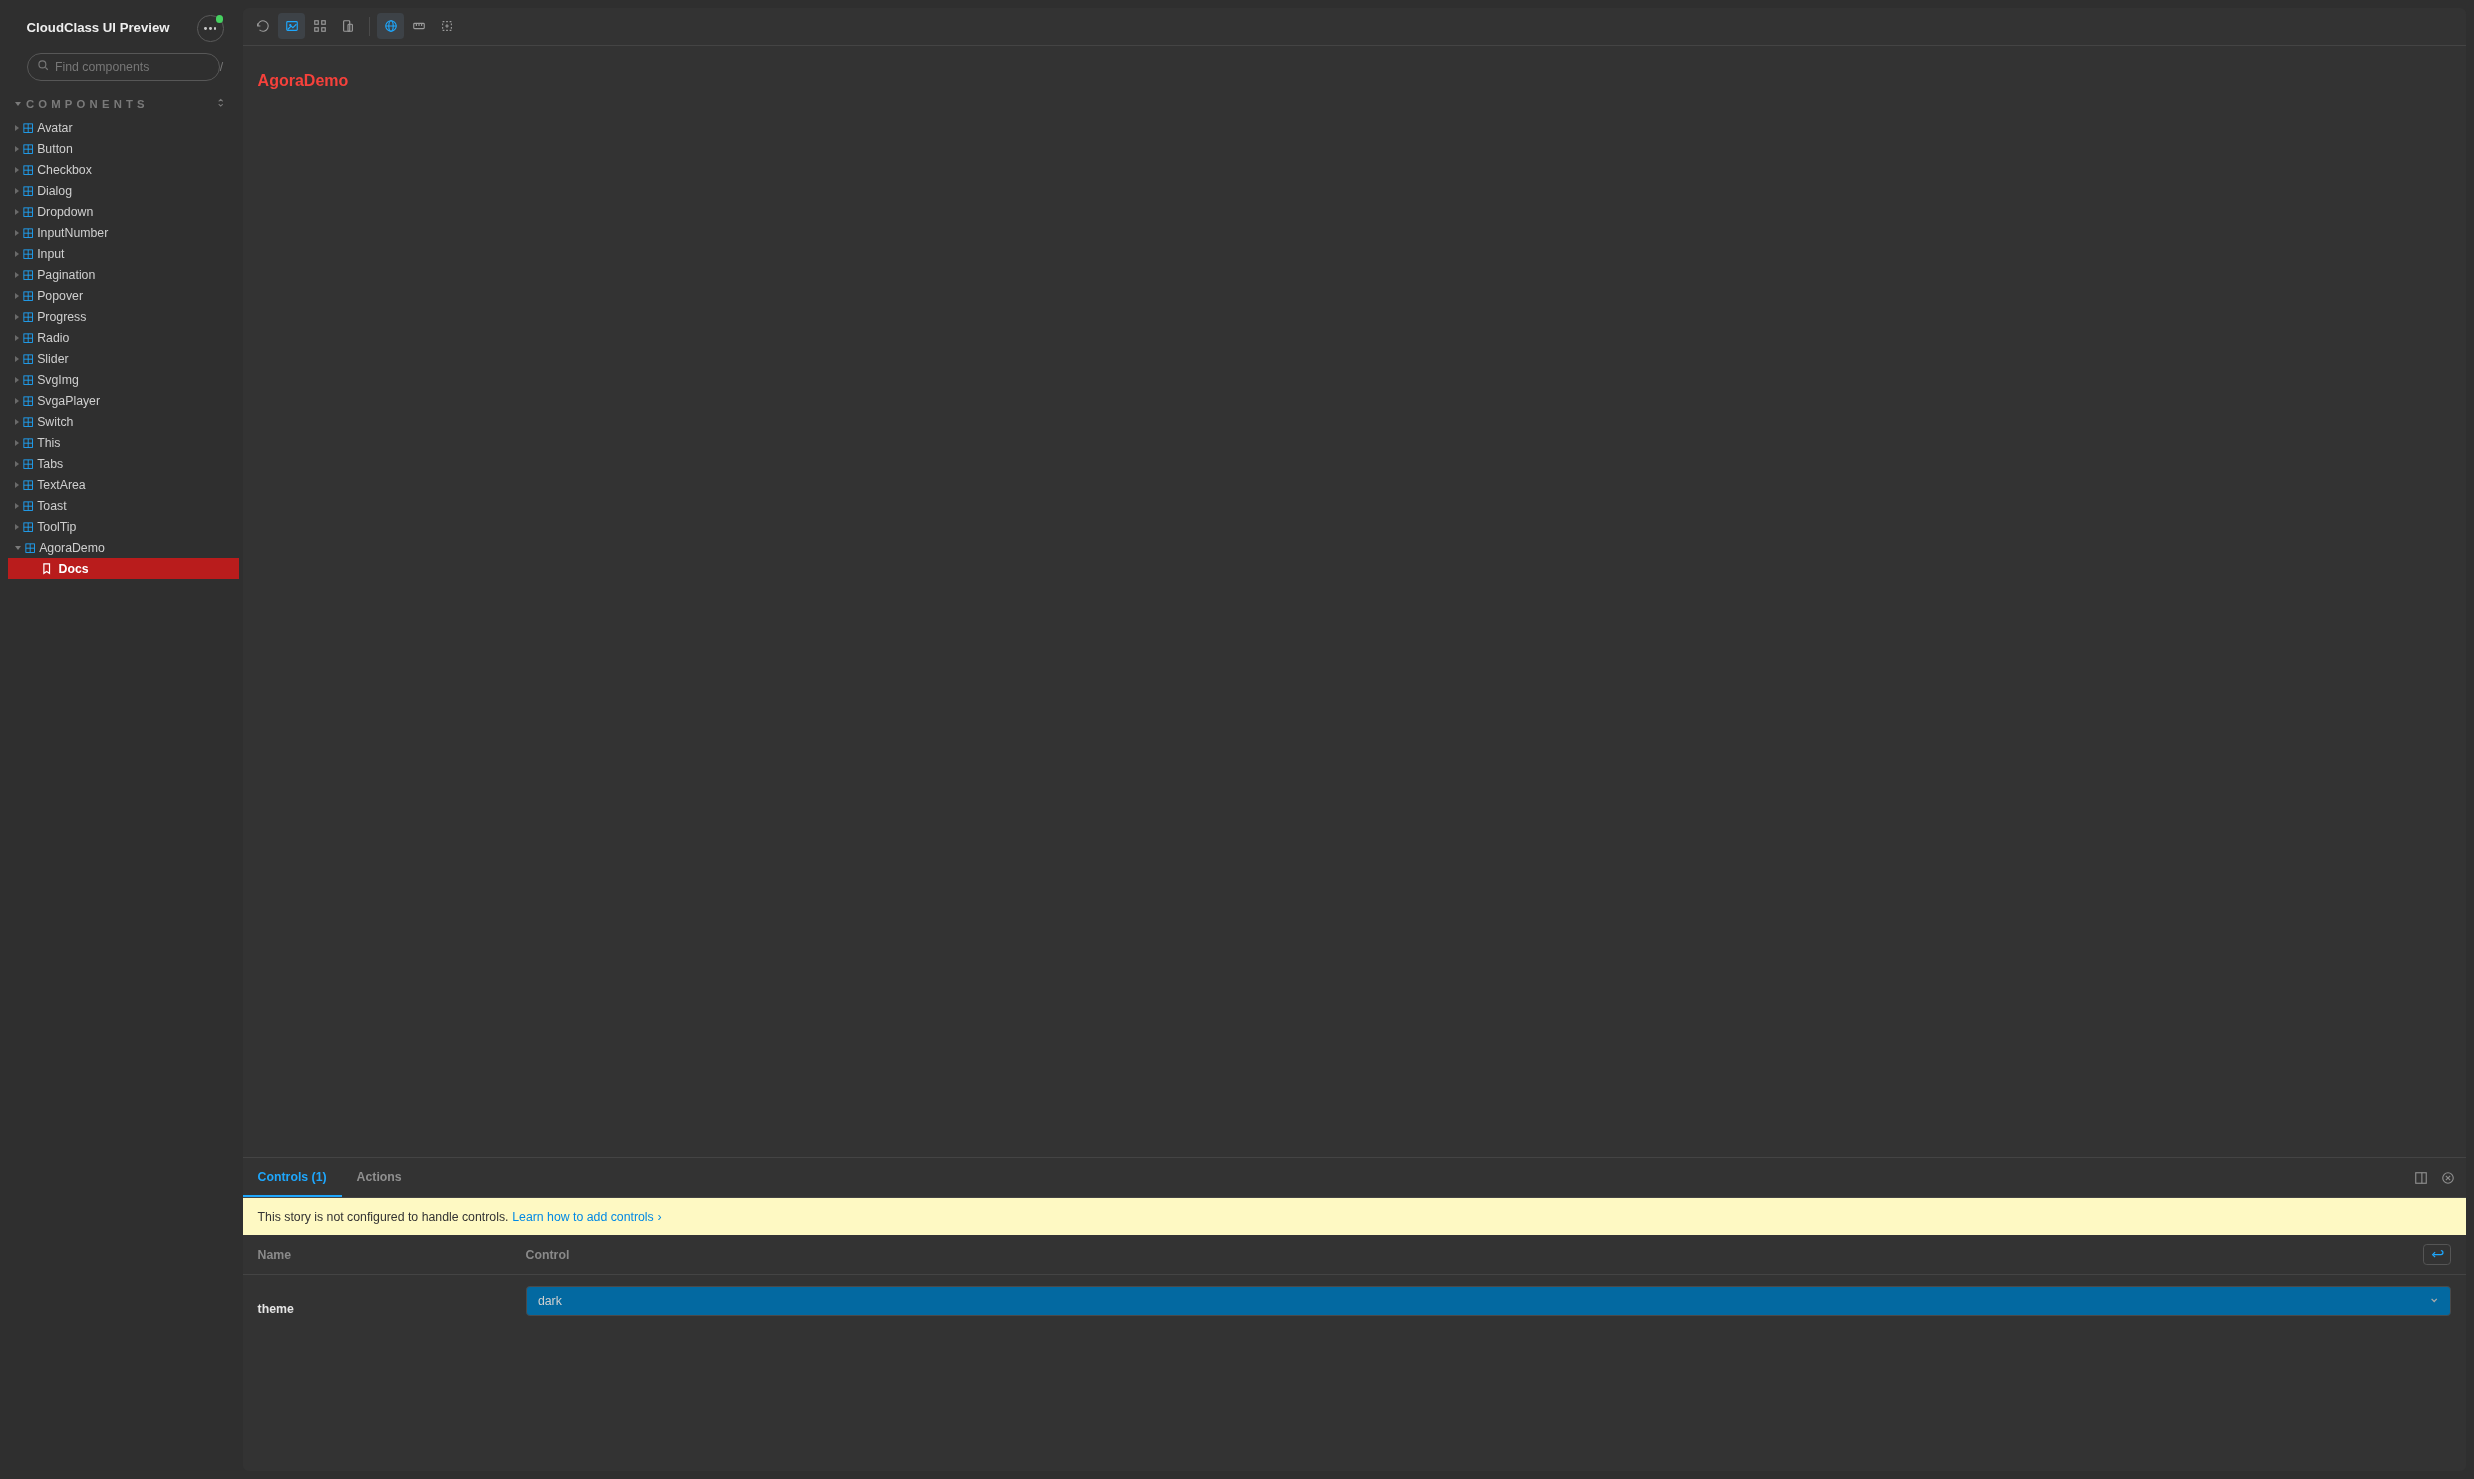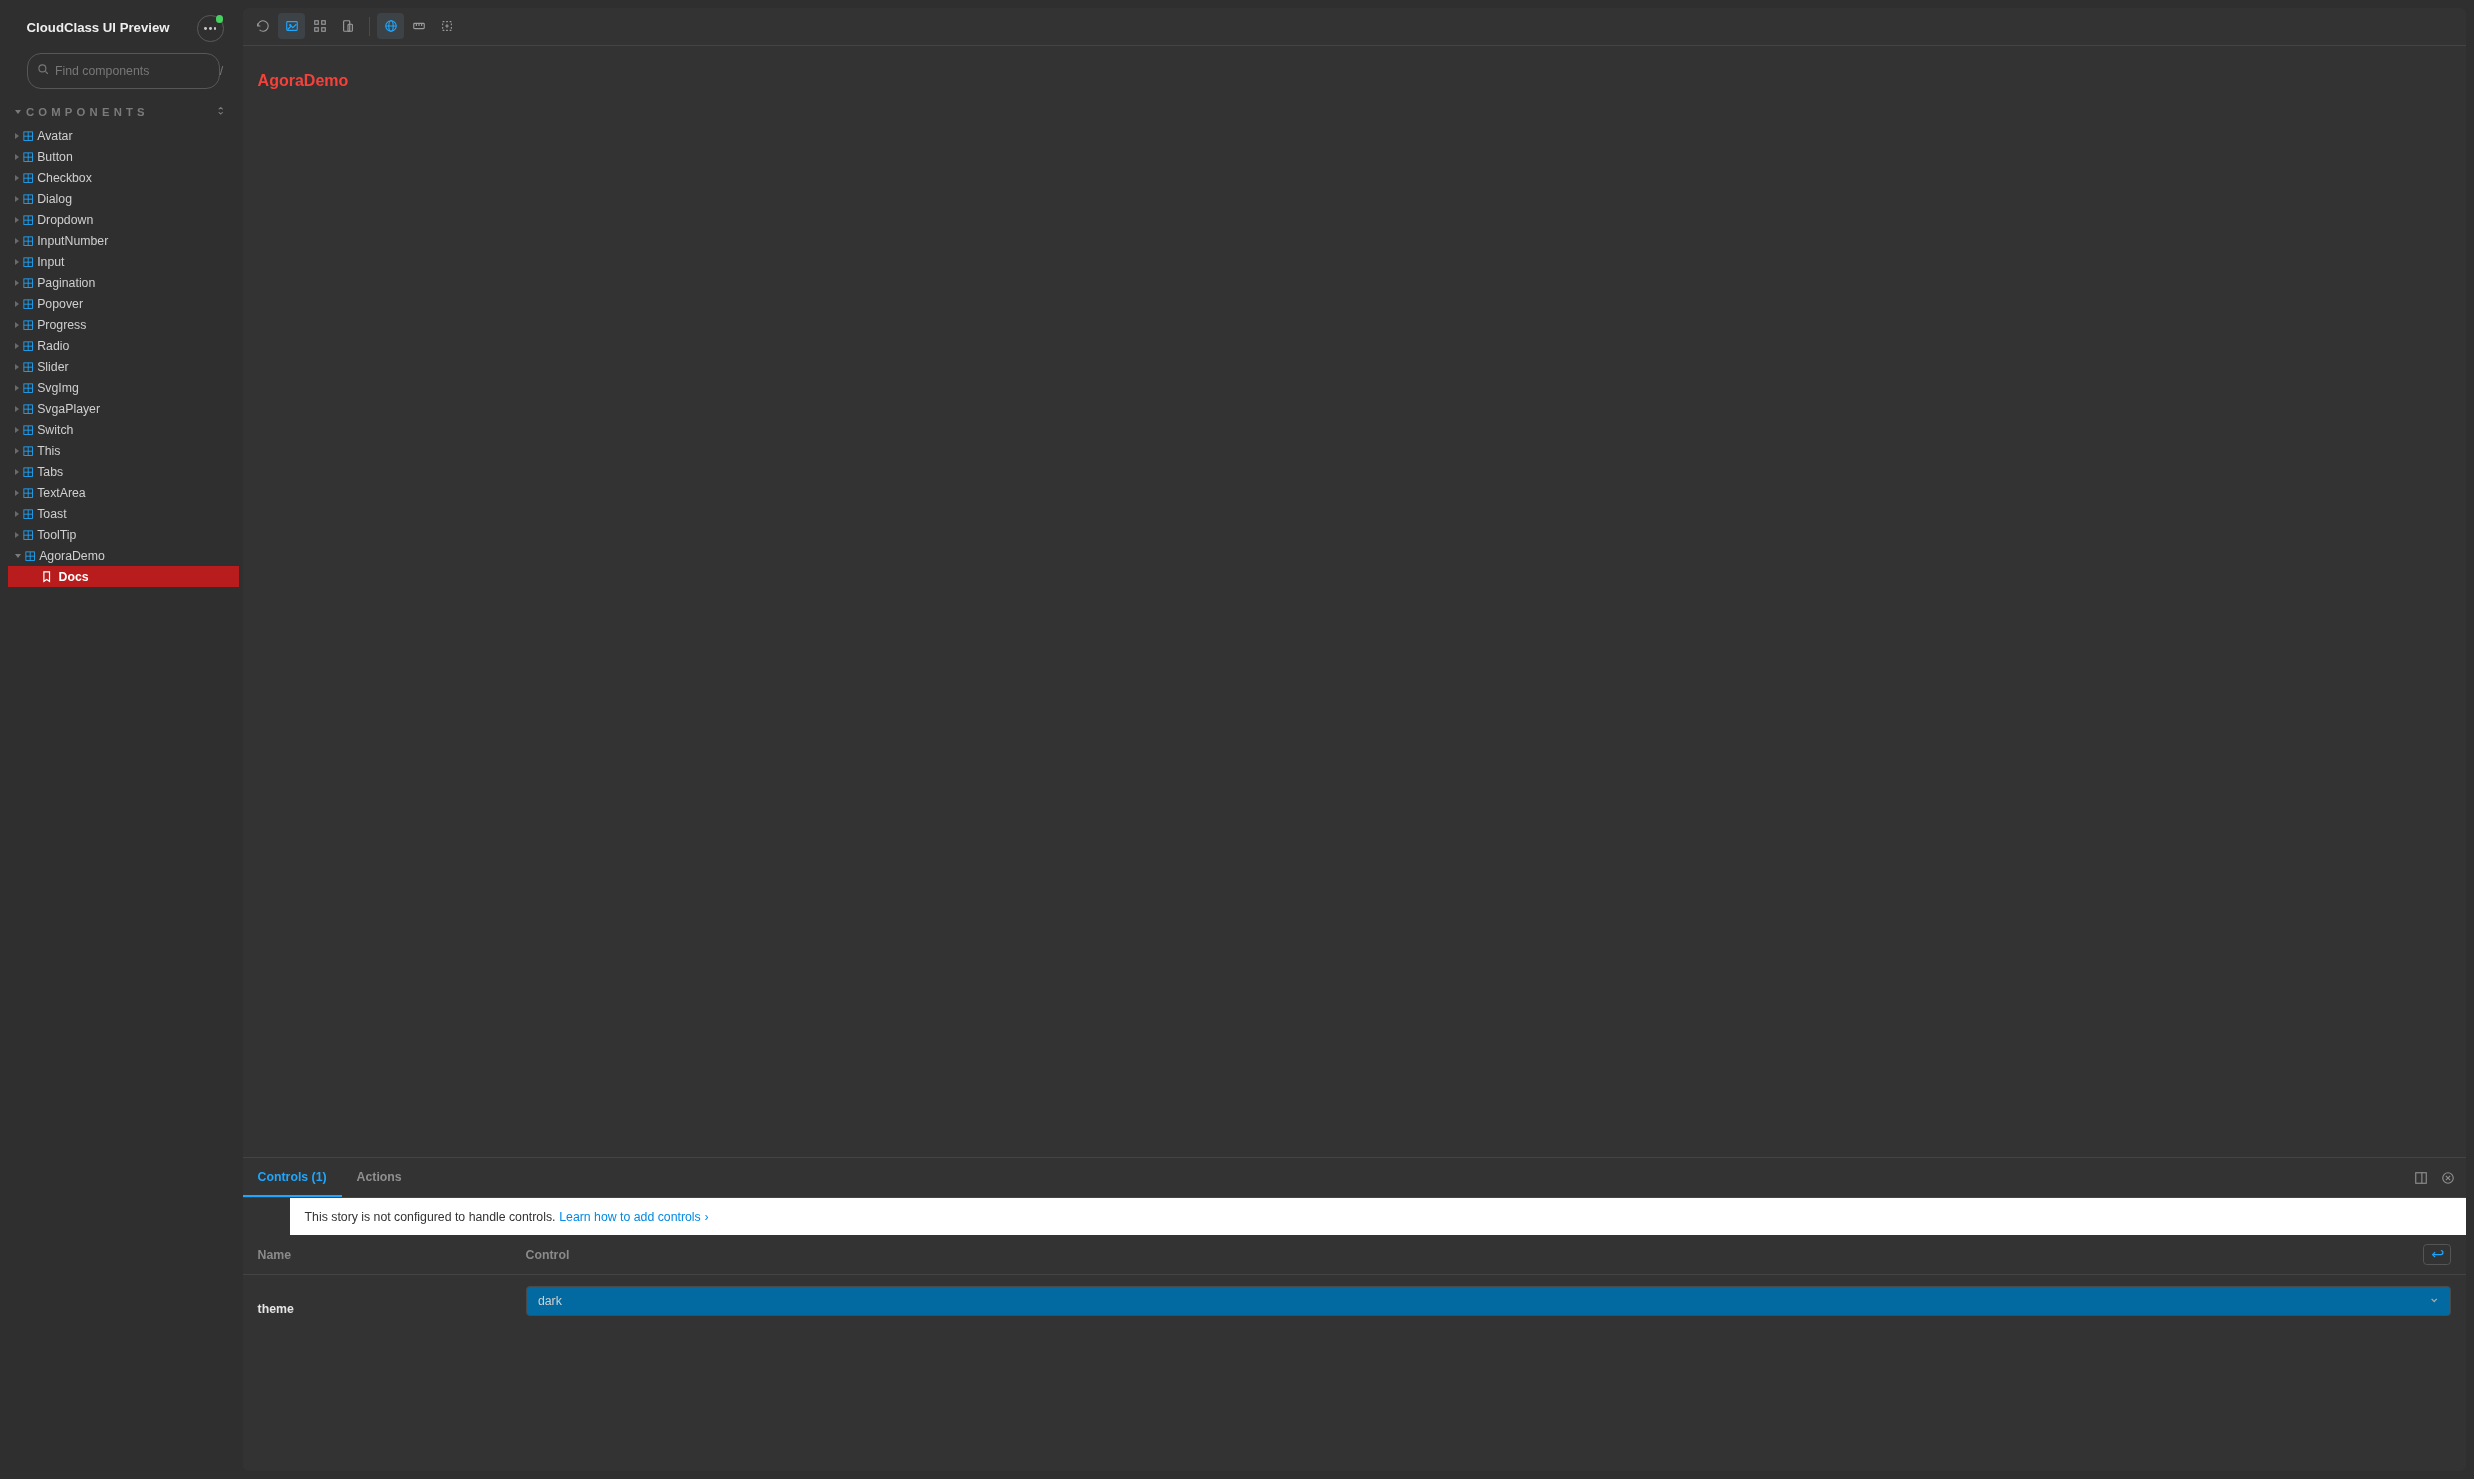--- a/index.html
+++ b/index.html
@@ -49,21 +49,21 @@
     color: #c8c8c8;
   }
   .menu-btn .dot { width:2.8px; height:2.8px; background:#c8c8c8; border-radius:50%; margin:0 0.9px; }
   .menu-btn .badge {
     position:absolute; top:-0.9px; right:-0.9px;
     width:7.6px; height:7.6px; background:#46d160; border-radius:50%;
   }
   .search-wrap { padding: 0 19px 17px 19px; }
   .search {
     display:flex; align-items:center;
-    height: 36px;
+    height: 28px;
     border:0.9px solid #575757;
     border-radius: 14px;
     padding: 0 9.4px;
     color:#777;
     gap:5.7px;
   }
   .search input {
     flex:1; background:transparent; border:0; outline:0;
     color:#c8c8c8; font-size:12.3px;
   }
@@ -177,26 +177,25 @@
     cursor:pointer;
     border-bottom:2.8px solid transparent;
     height:100%;
   }
   .atab.active { color:#1ea7fd; border-bottom-color:#1ea7fd; }
   .addons-actions { display:flex; gap:13.2px; }
   .addons-actions .ibtn { cursor:pointer; color:#8f8f8f; display:flex; align-items:center; }
   .addons-actions svg { width:14px; height:14px; }
 
   .notice {
-    background:#ffffff;
+    background:#fef9c3;
     color:#333;
     padding: 11.3px 15px;
     display:flex; gap:3.8px;
     font-size:12.3px;
-    margin-left:47px;
   }
   .notice a { color:#0089e5; text-decoration:none; cursor:pointer; }
   .notice .chev { color:#0089e5; }
 
   .ctrl-header {
     display:flex; align-items:center;
     height:40px;
     padding: 12px 15px;
     border-bottom:0.9px solid #444;
     color:#8a8a8a;

